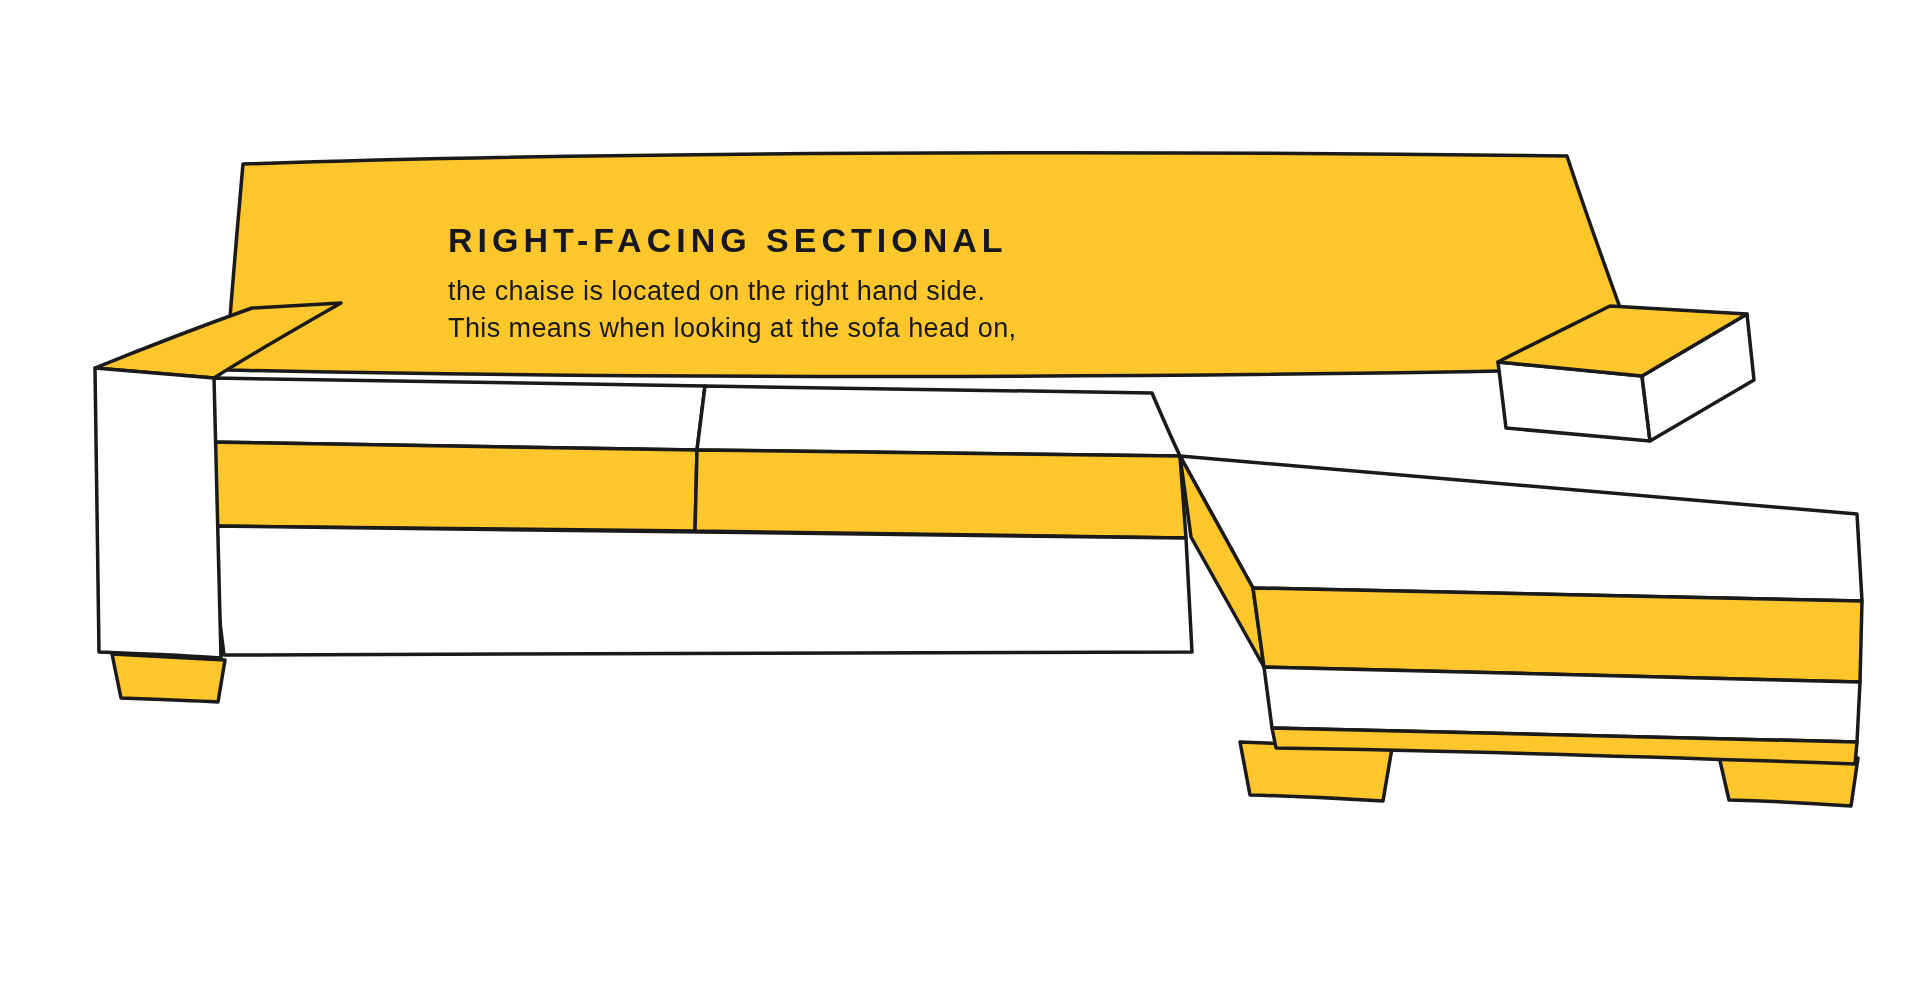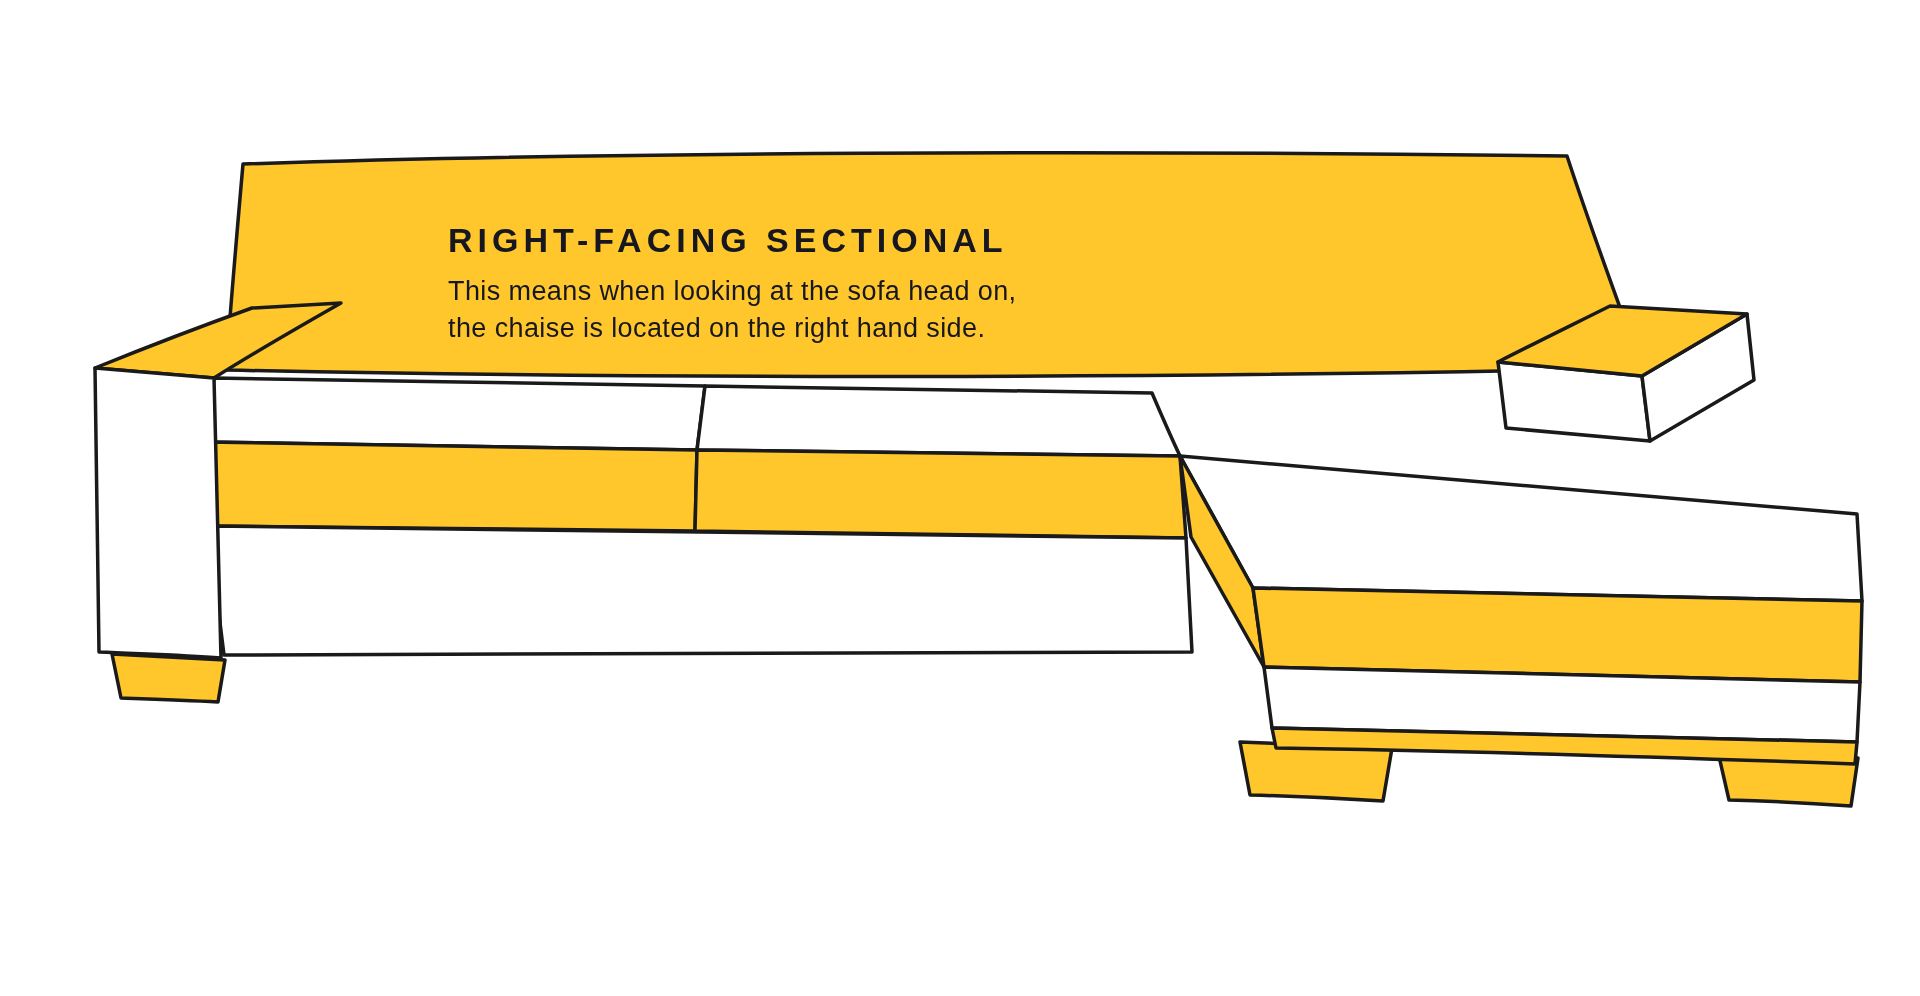--- a/index.html
+++ b/index.html
@@ -82,18 +82,18 @@
     <path class="fill-yellow" d="M 1253,588 L 1862,601 L 1860,682 C 1661,676 1462,671 1264,667 Z"></path>
     <path class="fill-white" d="M 1264,667 L 1860,682 L 1857,742 C 1662,736 1467,731 1272,728 Z"></path>
     <path class="fill-yellow" d="M 1240,742 L 1392,748 L 1383,801 C 1336,798 1289,796 1250,795 Z"></path>
     <path class="fill-yellow" d="M 1718,752 L 1858,758 L 1851,806 C 1811,803 1770,801 1729,800 Z"></path>
     <path class="fill-yellow" d="M 1272,728 L 1857,742 L 1855,764 C 1662,757 1468,751 1276,748 Z"></path>
   </svg>
 
   <div class="caption">
     <h1 class="title">RIGHT-FACING SECTIONAL</h1>
     <div class="subtitle">
+      <div>the chaise is located on the right hand side.</div>
       <div>This means when looking at the sofa head on,</div>
-      <div>the chaise is located on the right hand side.</div>
     </div>
   </div>
 
 </div>
 
 </body></html>

